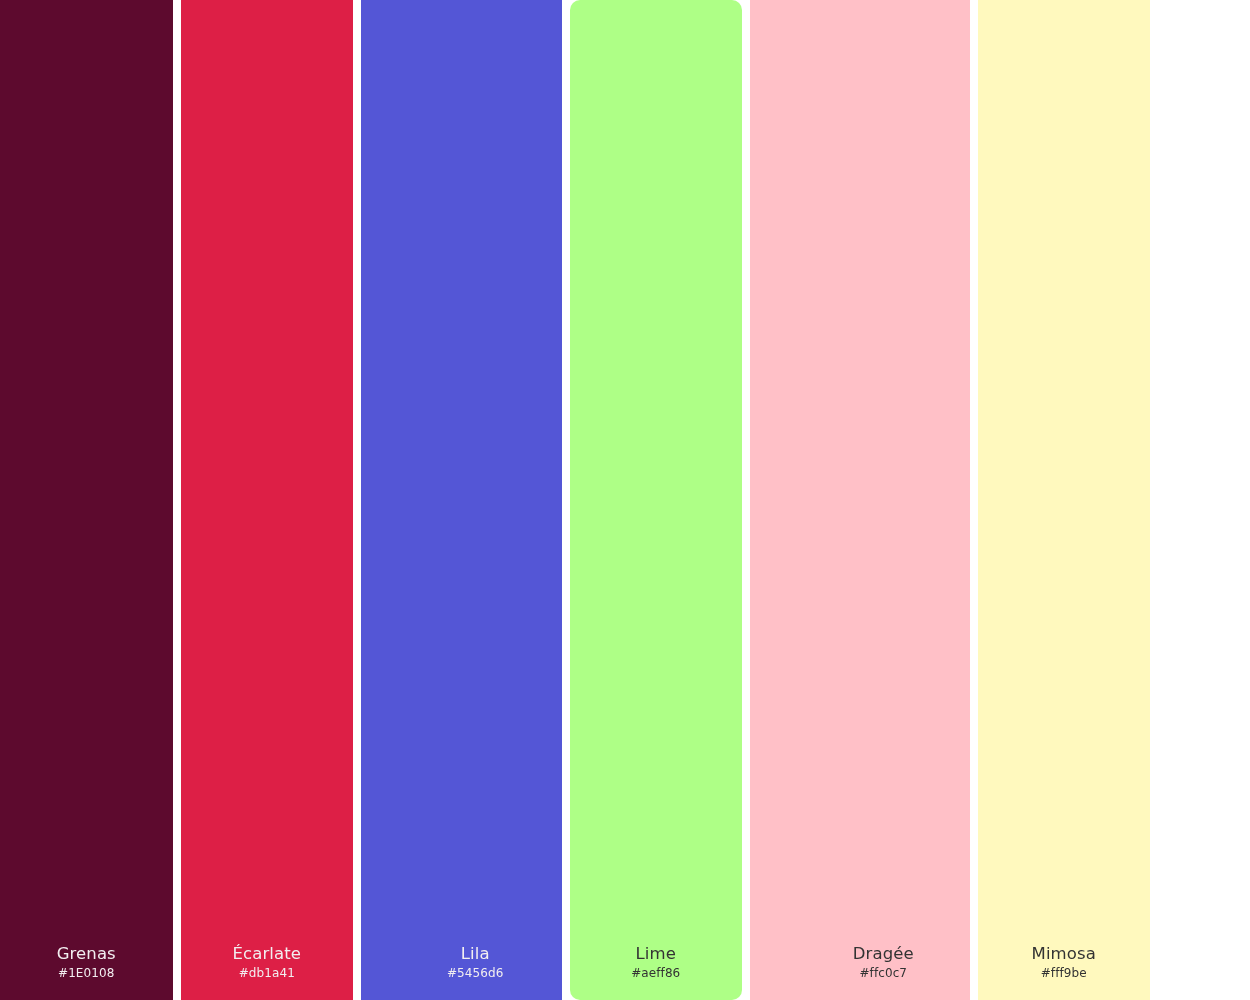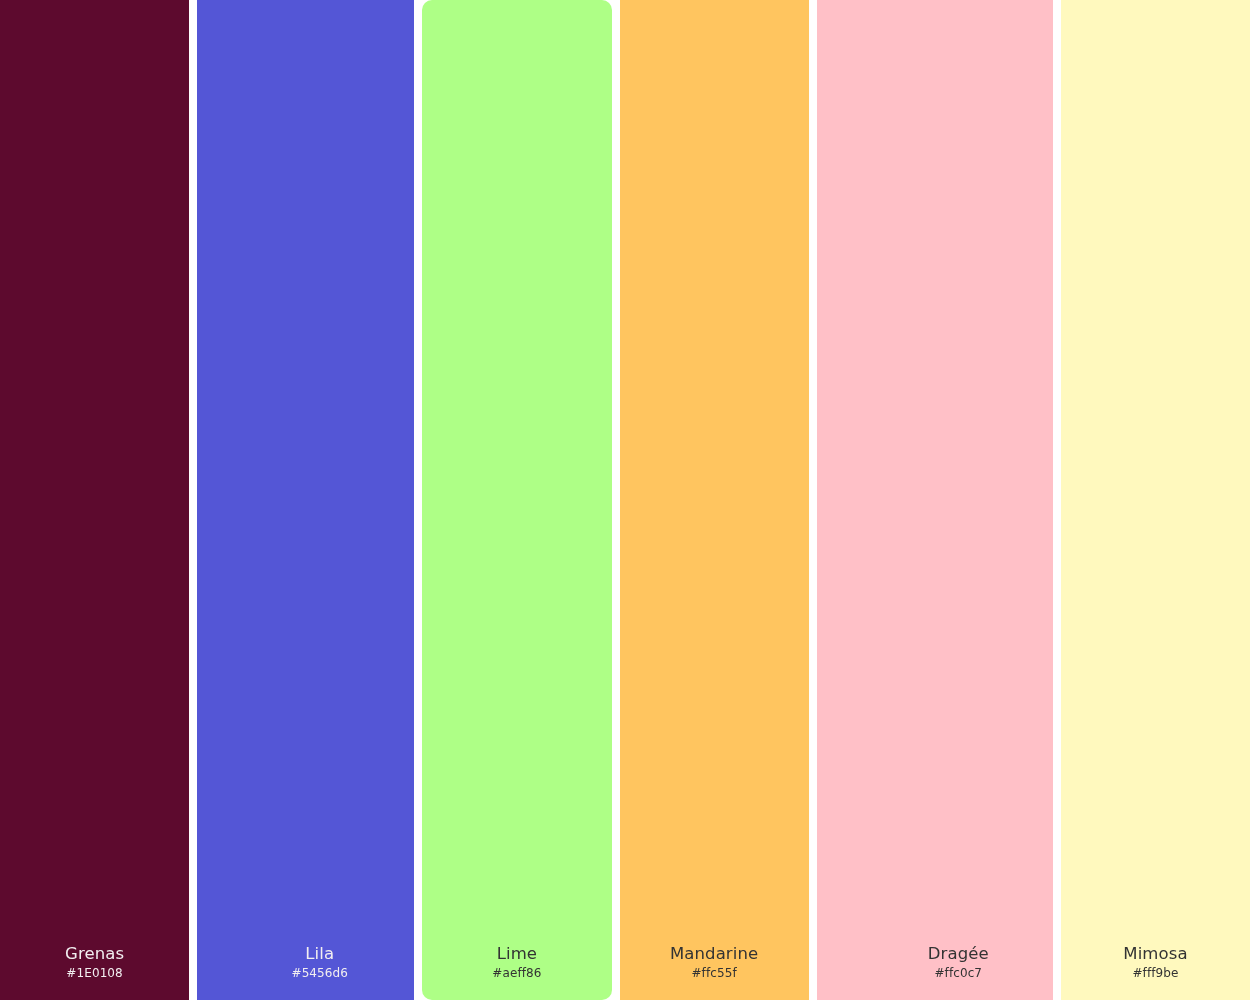--- a/index.html
+++ b/index.html
@@ -9,21 +9,21 @@
     background: #ffffff;
   }
   body {
     width: 1250px;
     height: 1000px;
     overflow: hidden;
     font-family: "DejaVu Sans", "Liberation Sans", sans-serif;
   }
   #palette {
     display: flex;
-    width: 1250px;
+    width: 1150px;
     height: 1000px;
     align-items: flex-start;
     gap: 8px;
   }
   .swatch {
     flex: 1 1 0;
     height: 100%;
     position: relative;
     display: flex;
     flex-direction: column;
@@ -59,36 +59,36 @@
 </head>
 <body>
 
 <div id="palette">
     <div class="swatch light-text" style="background-color: rgb(93, 10, 46);">
       <div class="swatch-label">
         <span class="swatch-name">Grenas</span>
         <span class="swatch-hex">#1E0108</span>
       </div>
     </div>
+    <div class="swatch light-text" style="background-color: rgb(221, 31, 70);">
+      <div class="swatch-label">
+        <span class="swatch-name">Écarlate</span>
+        <span class="swatch-hex">#db1a41</span>
+      </div>
+    </div>
     <div class="swatch light-text" style="background-color: rgb(84, 86, 214); padding-left: 28px;">
       <div class="swatch-label">
         <span class="swatch-name">Lila</span>
         <span class="swatch-hex">#5456d6</span>
       </div>
     </div>
     <div class="swatch dark-text" style="background-color: rgb(174, 255, 134); border-radius: 10px;">
       <div class="swatch-label">
         <span class="swatch-name">Lime</span>
         <span class="swatch-hex">#aeff86</span>
-      </div>
-    </div>
-    <div class="swatch dark-text" style="background-color: rgb(255, 197, 95);">
-      <div class="swatch-label">
-        <span class="swatch-name">Mandarine</span>
-        <span class="swatch-hex">#ffc55f</span>
       </div>
     </div>
     <div class="swatch dark-text" style="background-color: rgb(255, 192, 199); padding-left: 47px;">
       <div class="swatch-label">
         <span class="swatch-name">Dragée</span>
         <span class="swatch-hex">#ffc0c7</span>
       </div>
     </div>
     <div class="swatch dark-text" style="background-color: rgb(255, 249, 190);">
       <div class="swatch-label">

